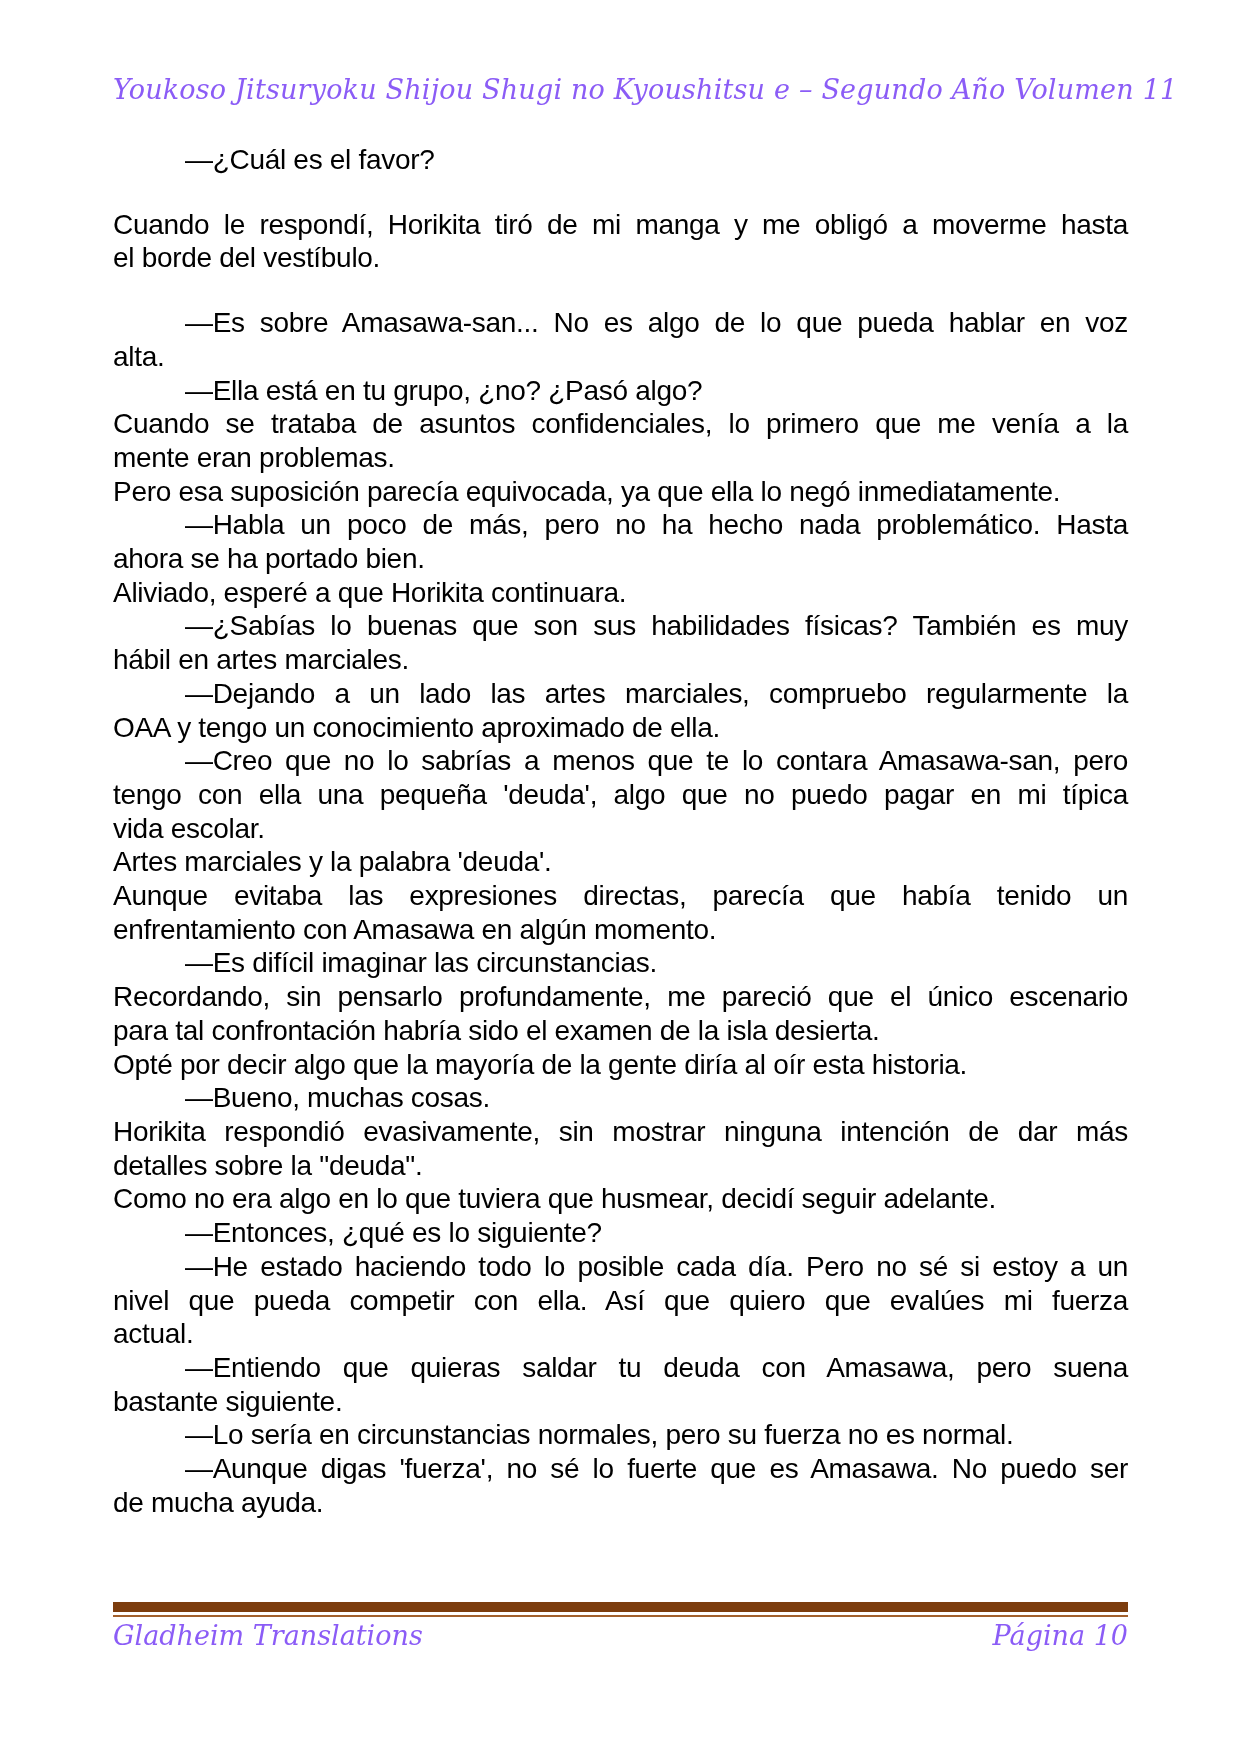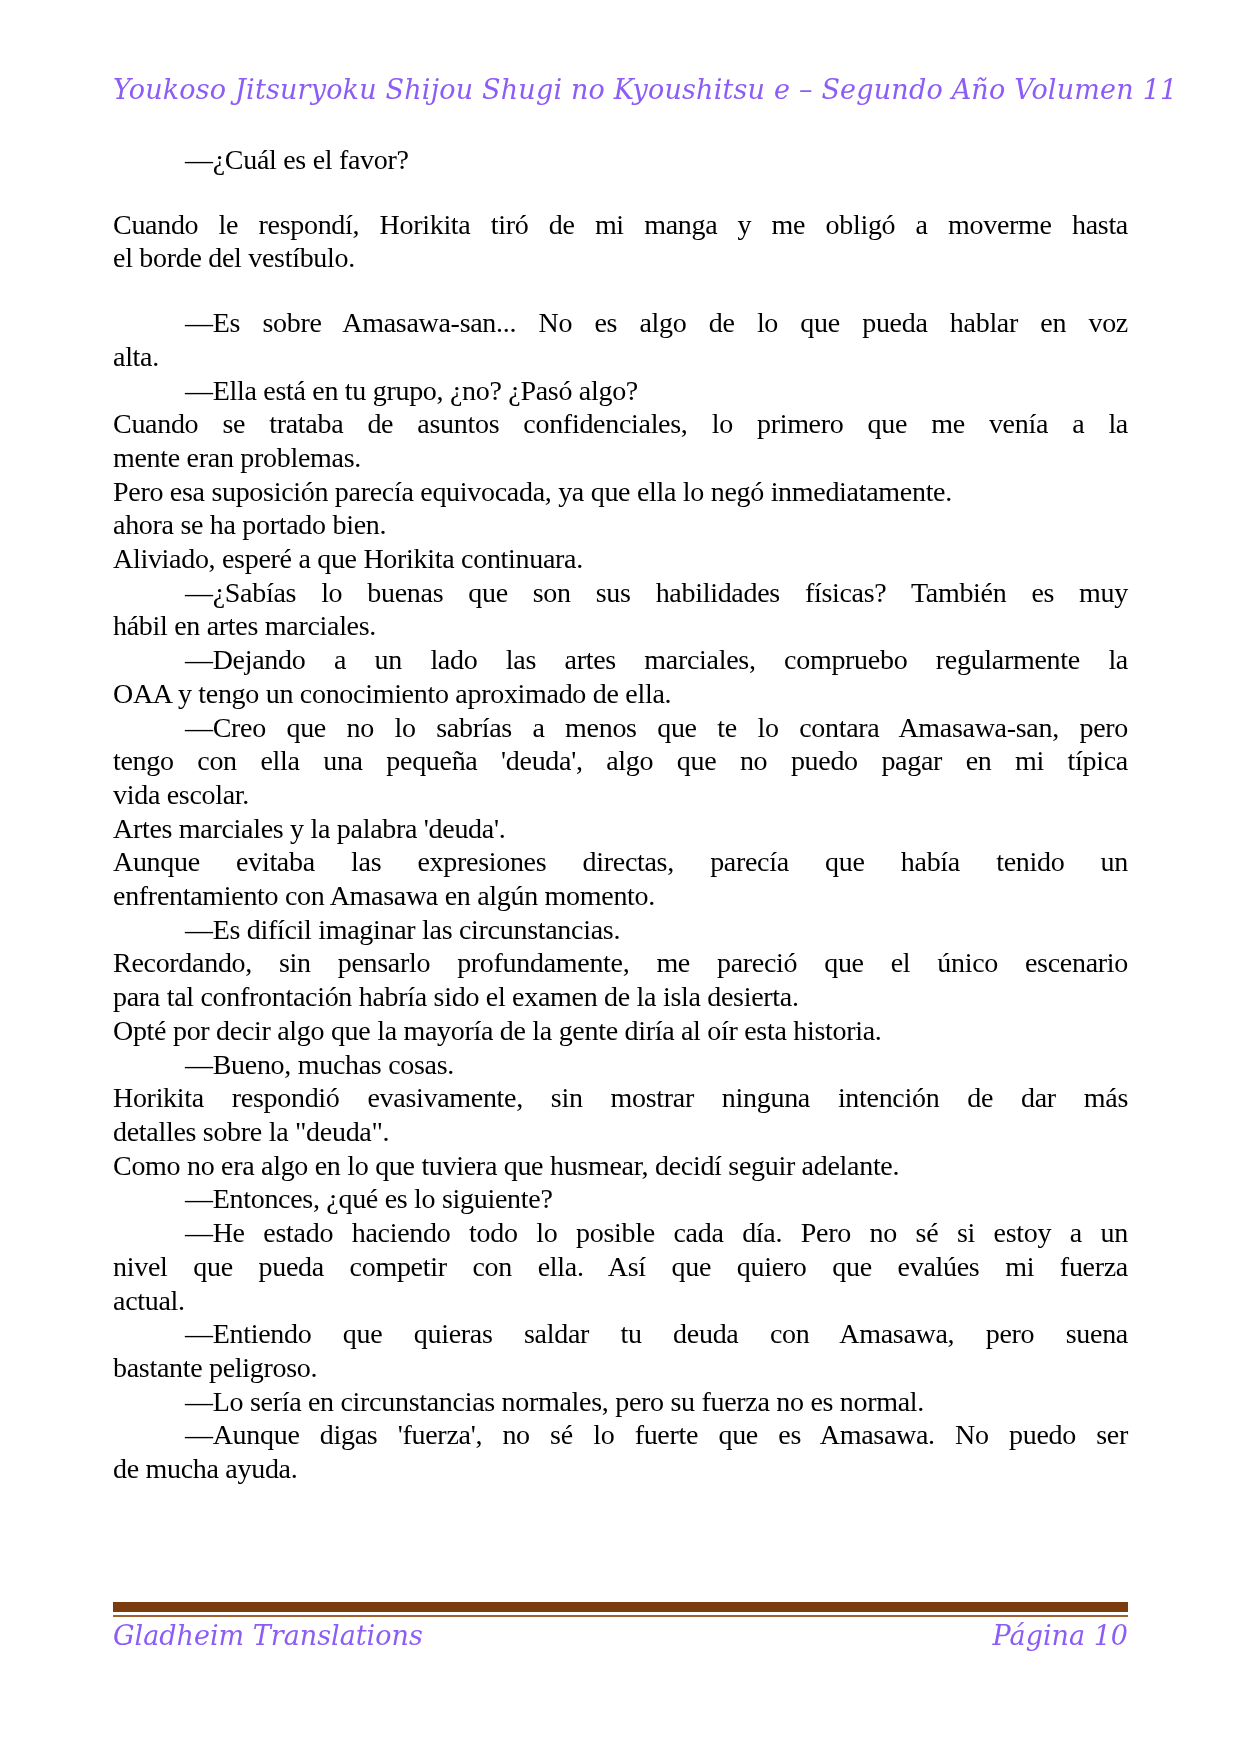--- a/index.html
+++ b/index.html
@@ -26,21 +26,21 @@
     font-size: 27px;
     letter-spacing: 0.2px;
     white-space: nowrap;
   }
 
   .doc-body {
     position: absolute;
     left: 113px;
     top: 143px;
     width: 1015px;
-    font-family: Liberation Serif, serif;
+    font-family: Liberation Sans, sans-serif;
     font-size: 28px;
     line-height: 33.7px;
     letter-spacing: -0.3px;
     color: #000000;
   }
 
   .para { margin: 0; }
 
   .line {
     text-align: justify;
@@ -101,20 +101,21 @@
       <div class="line last first-indent">—Ella está en tu grupo, ¿no? ¿Pasó algo?</div>
     </div>
     <div class="para">
       <div class="line">Cuando se trataba de asuntos confidenciales, lo primero que me venía a la</div>
       <div class="line last">mente eran problemas.</div>
     </div>
     <div class="para">
       <div class="line last">Pero esa suposición parecía equivocada, ya que ella lo negó inmediatamente.</div>
     </div>
     <div class="para">
+      <div class="line first-indent">—Habla un poco de más, pero no ha hecho nada problemático. Hasta</div>
       <div class="line last">ahora se ha portado bien.</div>
     </div>
     <div class="para">
       <div class="line last">Aliviado, esperé a que Horikita continuara.</div>
     </div>
     <div class="para">
       <div class="line first-indent">—¿Sabías lo buenas que son sus habilidades físicas? También es muy</div>
       <div class="line last">hábil en artes marciales.</div>
     </div>
     <div class="para">
@@ -156,21 +157,21 @@
     <div class="para">
       <div class="line last first-indent">—Entonces, ¿qué es lo siguiente?</div>
     </div>
     <div class="para">
       <div class="line first-indent">—He estado haciendo todo lo posible cada día. Pero no sé si estoy a un</div>
       <div class="line">nivel que pueda competir con ella. Así que quiero que evalúes mi fuerza</div>
       <div class="line last">actual.</div>
     </div>
     <div class="para">
       <div class="line first-indent">—Entiendo que quieras saldar tu deuda con Amasawa, pero suena</div>
-      <div class="line last">bastante peligroso.</div>
+      <div class="line last">bastante siguiente.</div>
     </div>
     <div class="para">
       <div class="line last first-indent">—Lo sería en circunstancias normales, pero su fuerza no es normal.</div>
     </div>
     <div class="para">
       <div class="line first-indent">—Aunque digas 'fuerza', no sé lo fuerte que es Amasawa. No puedo ser</div>
       <div class="line last">de mucha ayuda.</div>
     </div>
   </div>
 

